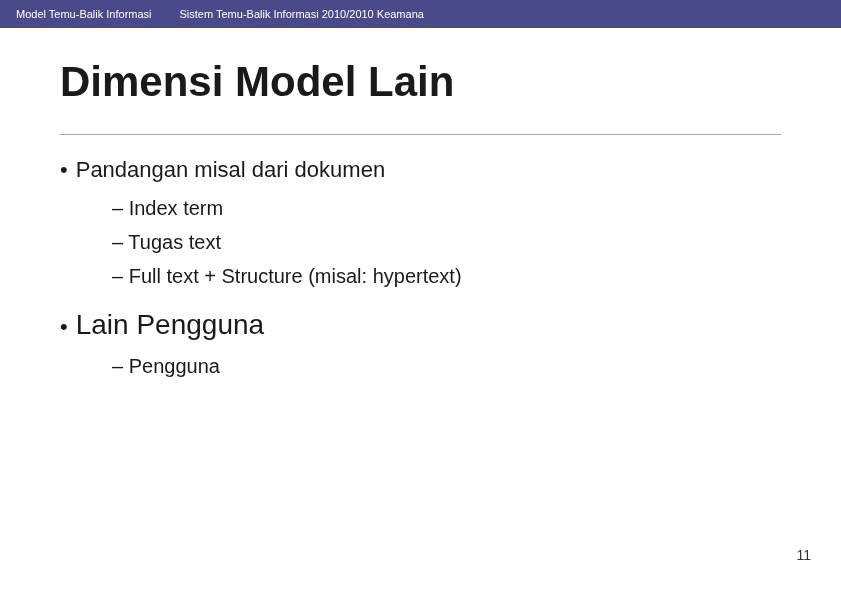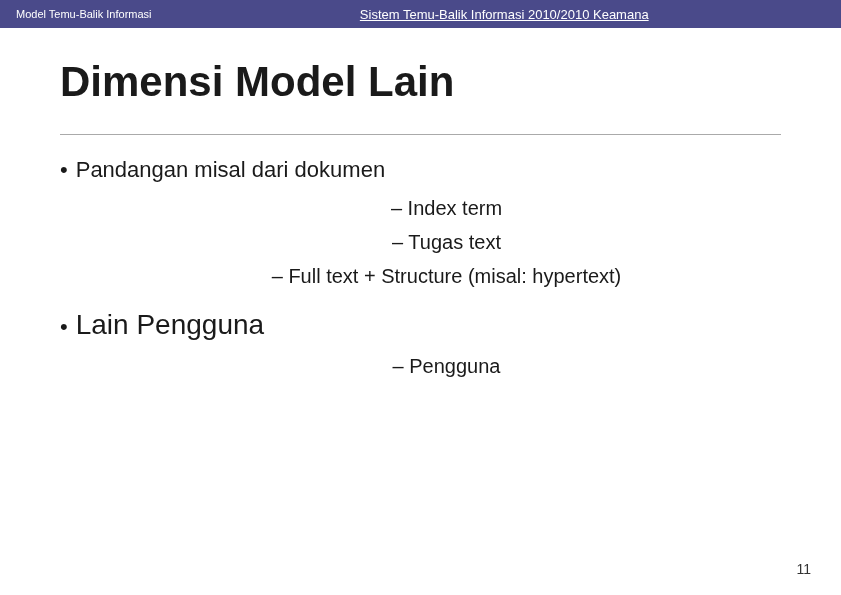--- a/index.html
+++ b/index.html
@@ -28,27 +28,25 @@
       color: #ffffff;
       font-size: 11px;
       font-family: Arial, sans-serif;
       white-space: nowrap;
     }
 
     .header-right {
       flex: 1;
       background: #4a4a8a;
       color: #ffffff;
-      font-size: 13px;
+      font-size: 11px;
       font-family: Arial, sans-serif;
       padding: 0 12px;
-      text-align: center;
       white-space: nowrap;
       overflow: hidden;
-      text-decoration: underline;
     }
 
     
     .main-content {
       padding: 30px 60px 20px 60px;
     }
 
     
     .slide-title {
       font-size: 42px;
@@ -98,27 +96,26 @@
     .sub-items {
       margin-left: 52px;
     }
 
     .sub-item {
       font-size: 20px;
       color: #1a1a1a;
       margin-bottom: 4px;
       font-family: Arial, sans-serif;
       line-height: 1.5;
-      text-align: center;
     }
 
     
     .page-number {
       position: absolute;
-      bottom: 18px;
+      bottom: 32px;
       right: 30px;
       font-size: 14px;
       color: #333333;
       font-family: Arial, sans-serif;
     }
   </style>
 </head>
 <body>
 
 <div class="header-bar">

